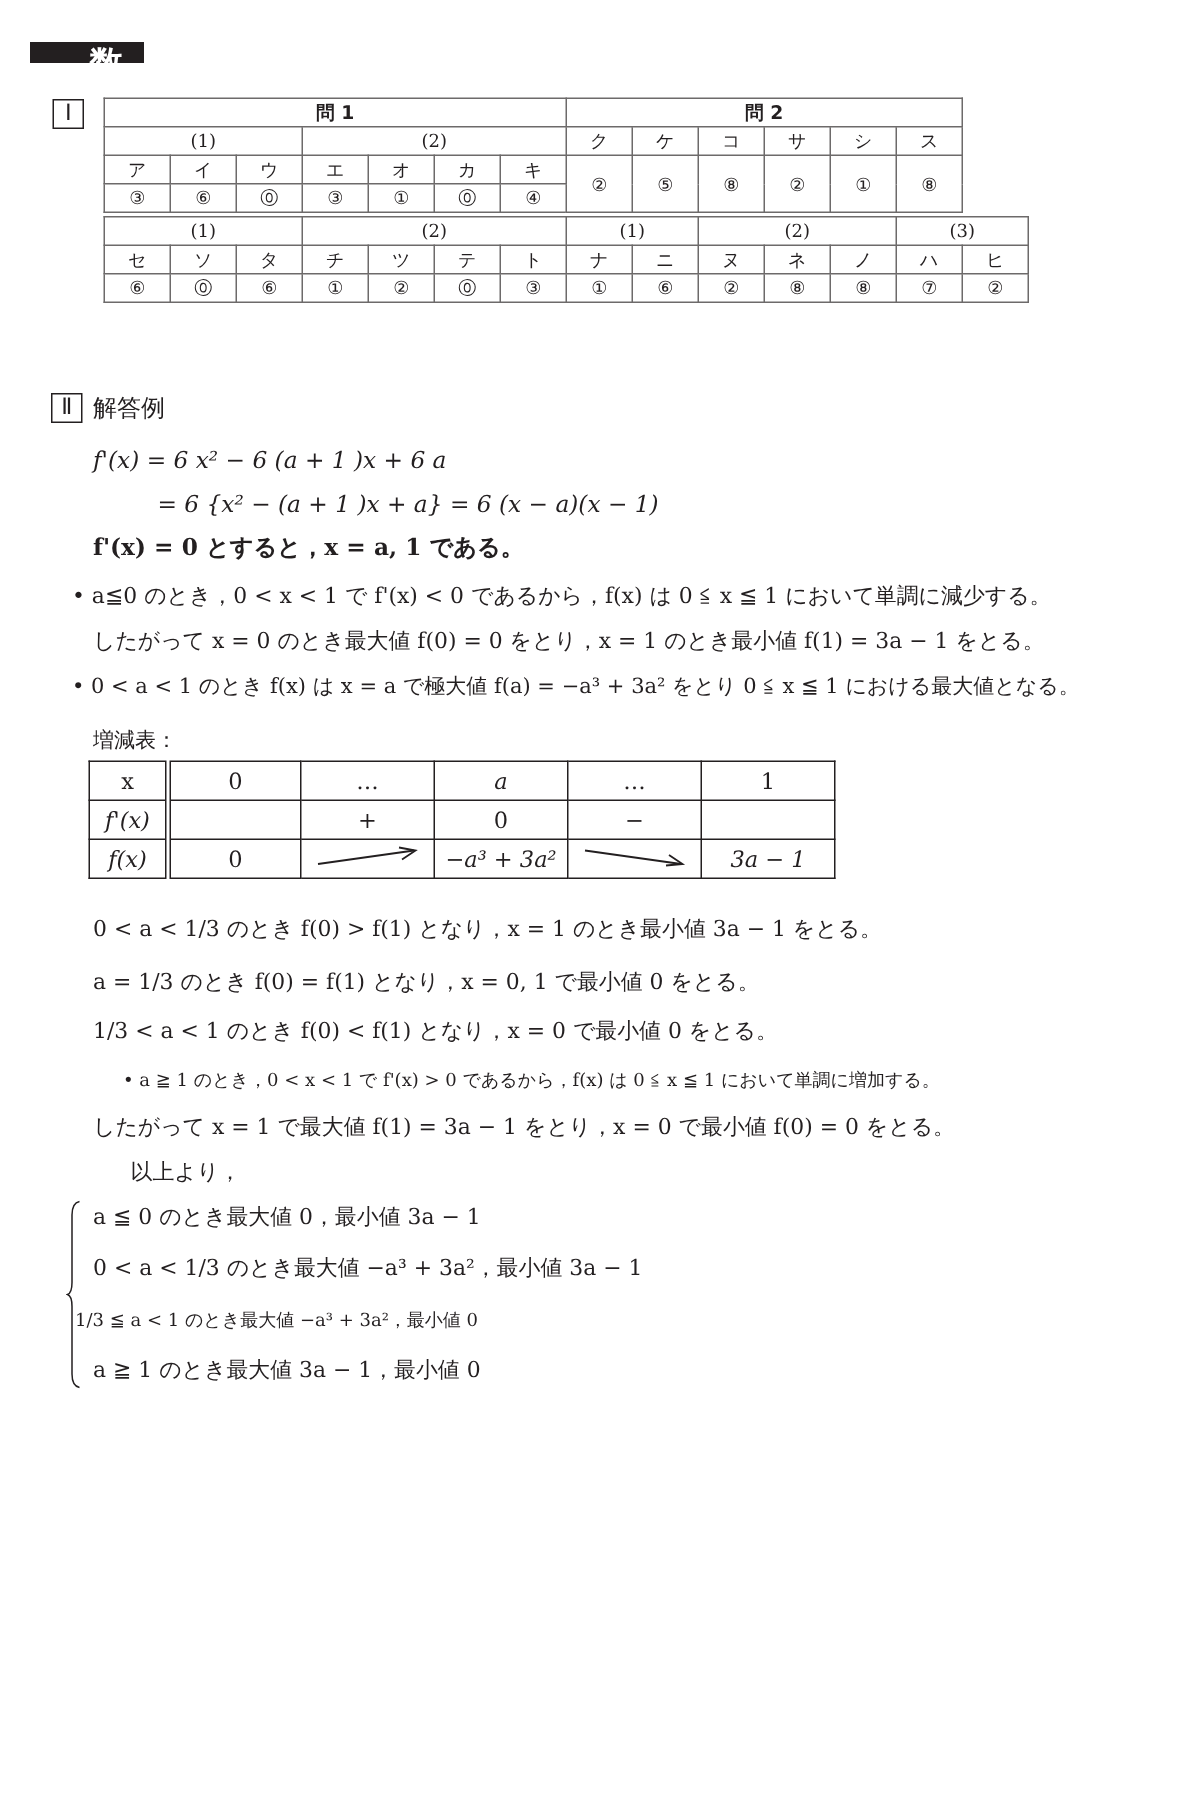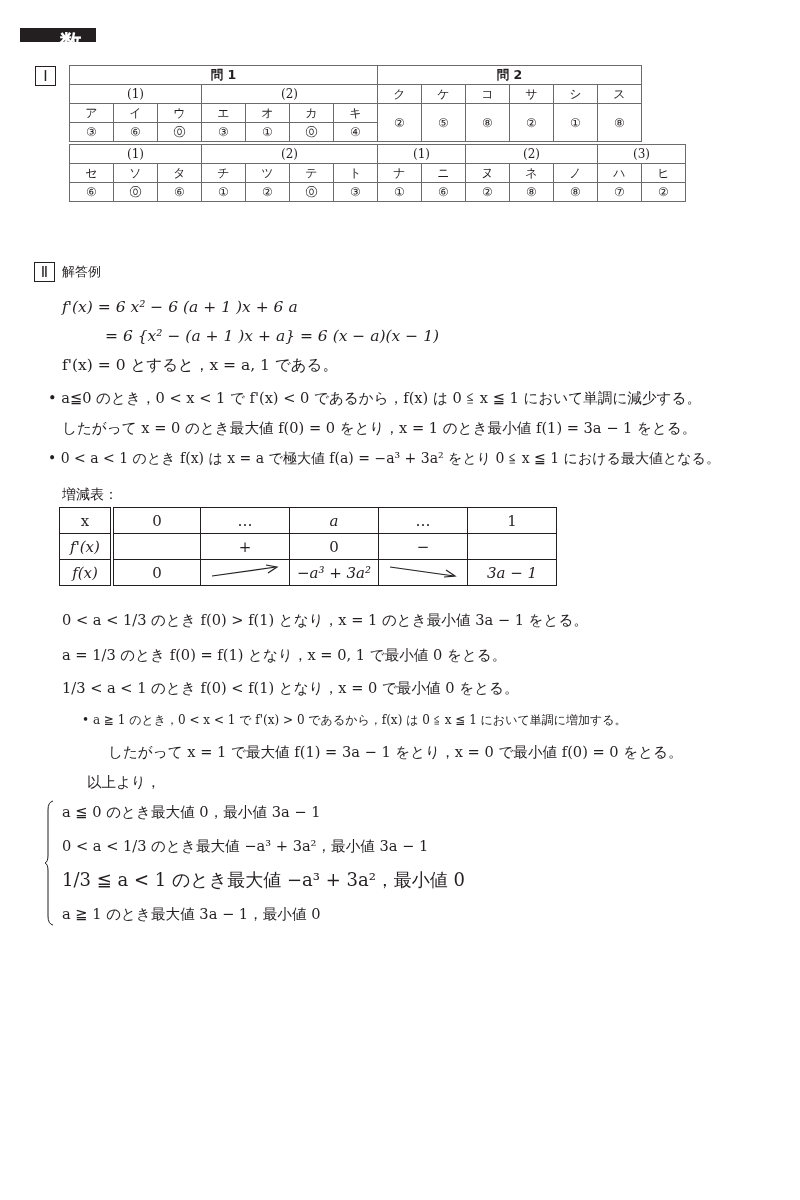--- a/index.html
+++ b/index.html
@@ -110,25 +110,25 @@
     <td>②</td>
     <td>⑧</td>
     <td>⑧</td>
     <td>⑦</td>
     <td>②</td>
   </tr>
 </tbody>
   </table>
 
 <div class="abs roman" style="left:34px; top:262px;">Ⅱ</div>
-<div class="line" style="left:62px; top:262px; font-size:13px; font-family:'DejaVu Sans',sans-serif;">解答例</div>
+<div class="line" style="left:62px; top:262px; font-size:16px; font-family:'DejaVu Sans',sans-serif;">解答例</div>
 
 <div class="line it" style="left:62px; top:297px;">f'(x) = 6 x² − 6 (a + 1 )x + 6 a</div>
 <div class="line it" style="left:105px; top:326px;">= 6 {x² − (a + 1 )x + a} = 6 (x − a)(x − 1)</div>
-<div class="line" style="left:62px; top:355px;">f'(x) = 0 とすると，x = a, 1 である。</div>
+<div class="line" style="left:62px; top:355px;font-weight:bold;">f'(x) = 0 とすると，x = a, 1 である。</div>
 <div class="line" style="left:48px; top:388px; font-size:14.6px;">• a≦0 のとき，0 &lt; x &lt; 1 で f'(x) &lt; 0 であるから，f(x) は 0 ≦ x ≦ 1 において単調に減少する。</div>
 <div class="line" style="left:62px; top:418px; font-size:14.6px;">したがって x = 0 のとき最大値 f(0) = 0 をとり，x = 1 のとき最小値 f(1) = 3a − 1 をとる。</div>
 <div class="line" style="left:48px; top:448px; font-size:14px;text-align:center;">• 0 &lt; a &lt; 1 のとき f(x) は x = a で極大値 f(a) = −a³ + 3a² をとり 0 ≦ x ≦ 1 における最大値となる。</div>
 
 <div class="line" style="left:62px; top:484px; font-size:14px;">増減表：</div>
 
 <table class="zz">
   <tbody>
       <tr>
     <td class="lab">x</td>
@@ -164,23 +164,23 @@
     </td>
     <td class="it">3a − 1</td>
   </tr>
 </tbody>
   </table>
 
 <div class="line" style="left:62px; top:610px; font-size:14.6px;">0 &lt; a &lt; 1/3 のとき f(0) &gt; f(1) となり，x = 1 のとき最小値 3a − 1 をとる。</div>
 <div class="line" style="left:62px; top:645px; font-size:14.6px;">a = 1/3 のとき f(0) = f(1) となり，x = 0, 1 で最小値 0 をとる。</div>
 <div class="line" style="left:62px; top:678px; font-size:14.6px;">1/3 &lt; a &lt; 1 のとき f(0) &lt; f(1) となり，x = 0 で最小値 0 をとる。</div>
 <div class="line" style="left:48px; top:710px; font-size:12px;margin-left:34px;">• a ≧ 1 のとき，0 &lt; x &lt; 1 で f'(x) &gt; 0 であるから，f(x) は 0 ≦ x ≦ 1 において単調に増加する。</div>
-<div class="line" style="left:62px; top:742px; font-size:14.6px;margin-left:46px;">したがって x = 1 で最大値 f(1) = 3a − 1 をとり，x = 0 で最小値 f(0) = 0 をとる。</div>
+<div class="line" style="left:62px; top:742px; font-size:14.6px;">したがって x = 1 で最大値 f(1) = 3a − 1 をとり，x = 0 で最小値 f(0) = 0 をとる。</div>
 <div class="line" style="left:47px; top:772px; font-size:14.6px;margin-left:40px;">以上より，</div>
 
 <svg class="brace" viewBox="0 0 10 126">
   <path d="M9,1 Q4,2 4,10 L4,55 Q4,62 1,63 Q4,64 4,71 L4,116 Q4,124 9,125" fill="none" stroke="#231f20" stroke-width="1"></path>
 </svg>
 
 <div class="line" style="left:62px; top:802px; font-size:14.6px;">a ≦ 0 のとき最大値 0，最小値 3a − 1</div>
 <div class="line" style="left:62px; top:836px; font-size:14.6px;">0 &lt; a &lt; 1/3 のとき最大値 −a³ + 3a²，最小値 3a − 1</div>
-<div class="line" style="left:62px; top:870px; font-size:18px;">1/3 ≦ a &lt; 1 のとき最大値 −a³ + 3a²，最小値 0</div>
+<div class="line" style="left:50px; top:870px; font-size:12px;">1/3 ≦ a &lt; 1 のとき最大値 −a³ + 3a²，最小値 0</div>
 <div class="line" style="left:62px; top:904px; font-size:14.6px;">a ≧ 1 のとき最大値 3a − 1，最小値 0</div>
 
 </body></html>

